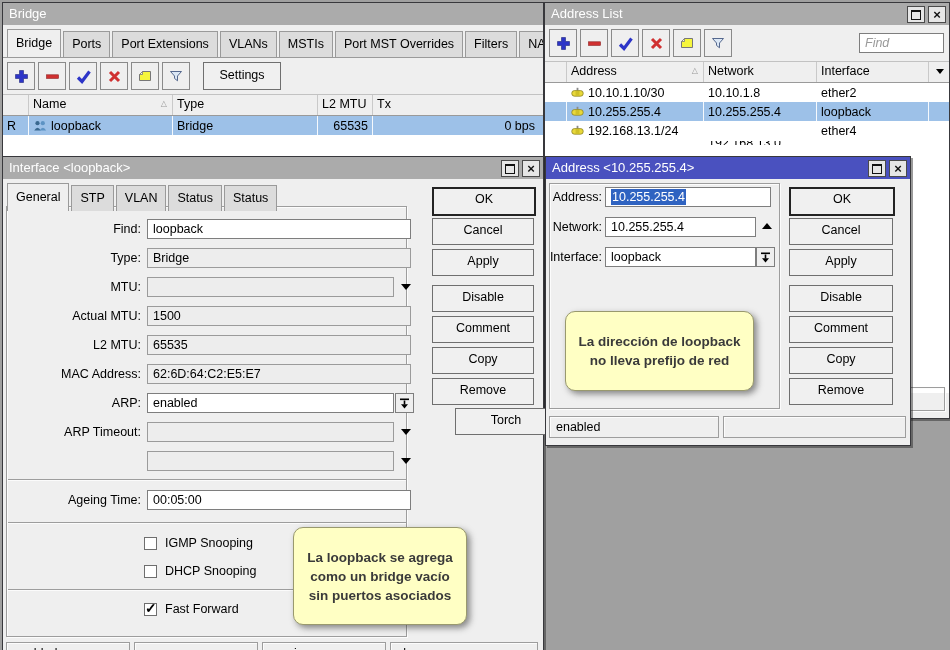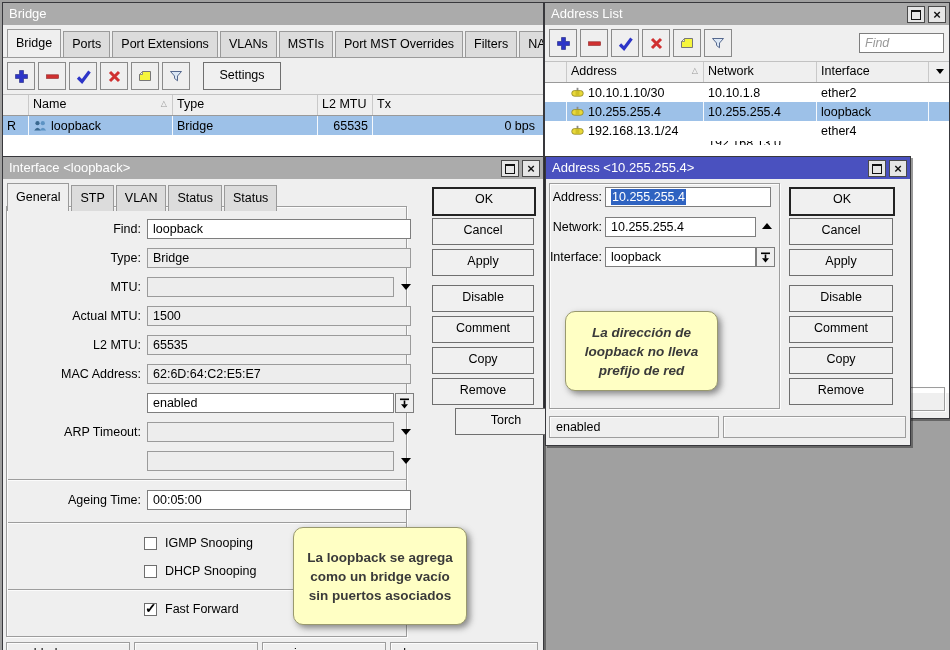--- a/index.html
+++ b/index.html
@@ -309,20 +309,21 @@
 
     <div class="flabel" style="left:2px;top:149px;width:136px;">Actual MTU:</div>
     <div class="field ro" style="left:144px;top:149px;width:264px;">1500</div>
 
     <div class="flabel" style="left:2px;top:178px;width:136px;">L2 MTU:</div>
     <div class="field ro" style="left:144px;top:178px;width:264px;">65535</div>
 
     <div class="flabel" style="left:2px;top:207px;width:136px;">MAC Address:</div>
     <div class="field ro" style="left:144px;top:207px;width:264px;">62:6D:64:C2:E5:E7</div>
 
+    <div class="flabel" style="left:2px;top:236px;width:136px;">ARP:</div>
     <input class="field" style="left: 144px; top: 236px; width: 247px;" value="enabled">
     <div class="combo-btn" style="left:392px;top:236px;">
         <span>
           <svg width="11" height="11" fill="#000">
             <rect x="1" y="0.5" width="9" height="1.6"></rect>
             <rect x="4.7" y="2.5" width="1.6" height="4"></rect>
             <path d="M2 6.2 h7 l-3.5 4.3 z"></path>
           </svg>
         </span>
       </div>
@@ -403,19 +404,19 @@
       </div>
 
     <div class="push-btn default" style="left:243px;top:30px;width:102px;">OK</div>
     <div class="push-btn" style="left:243px;top:61px;width:102px;">Cancel</div>
     <div class="push-btn" style="left:243px;top:92px;width:102px;">Apply</div>
     <div class="push-btn" style="left:243px;top:128px;width:102px;">Disable</div>
     <div class="push-btn" style="left:243px;top:159px;width:102px;">Comment</div>
     <div class="push-btn" style="left:243px;top:190px;width:102px;">Copy</div>
     <div class="push-btn" style="left:243px;top:221px;width:102px;">Remove</div>
 
-    <div class="tooltip" style="left:19px;top:154px;width:153px;height:80px;font-style:italic;">La dirección de loopback no lleva prefijo de red</div>
+    <div class="tooltip" style="left:19px;top:154px;width:189px;height:80px;">La dirección de loopback no lleva prefijo de red</div>
 
     <div class="seg" style="left:3px;top:259px;width:170px;">enabled</div>
     <div class="seg" style="left:177px;top:259px;width:183px;"></div>
   </div>
 
 </div>
 
 </body></html>

